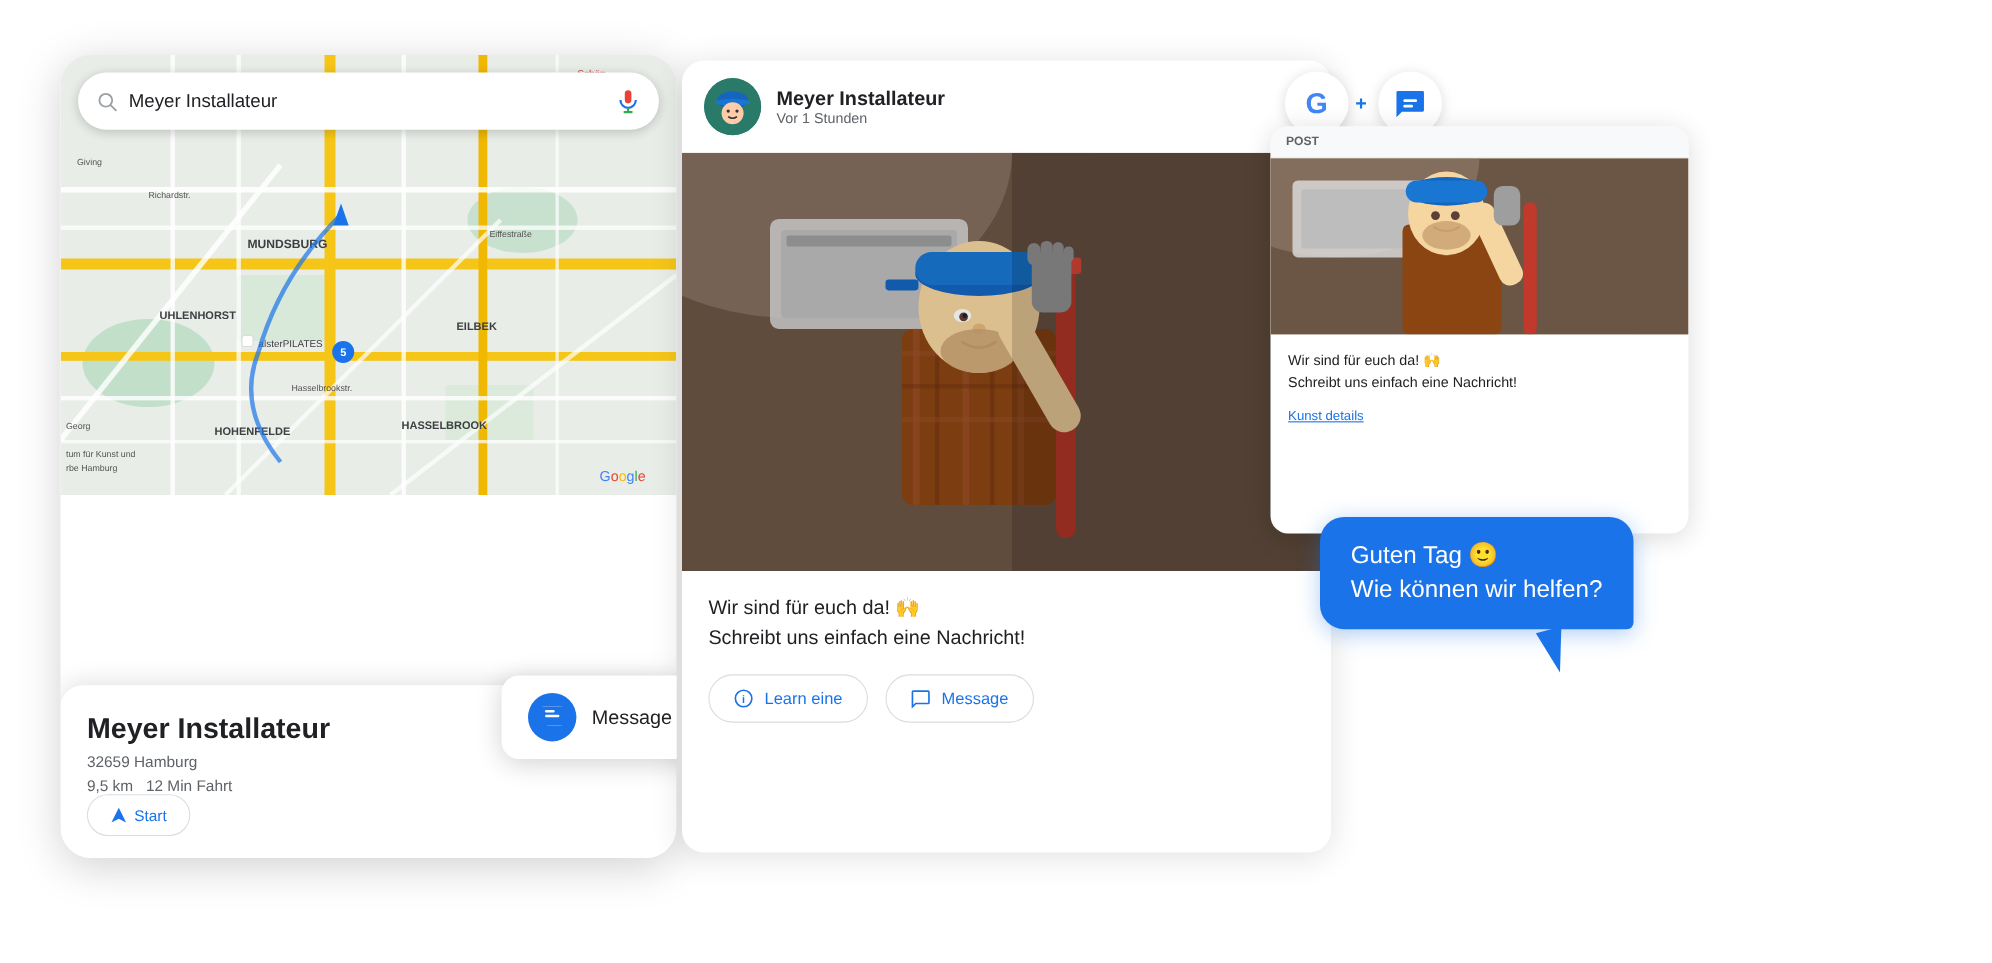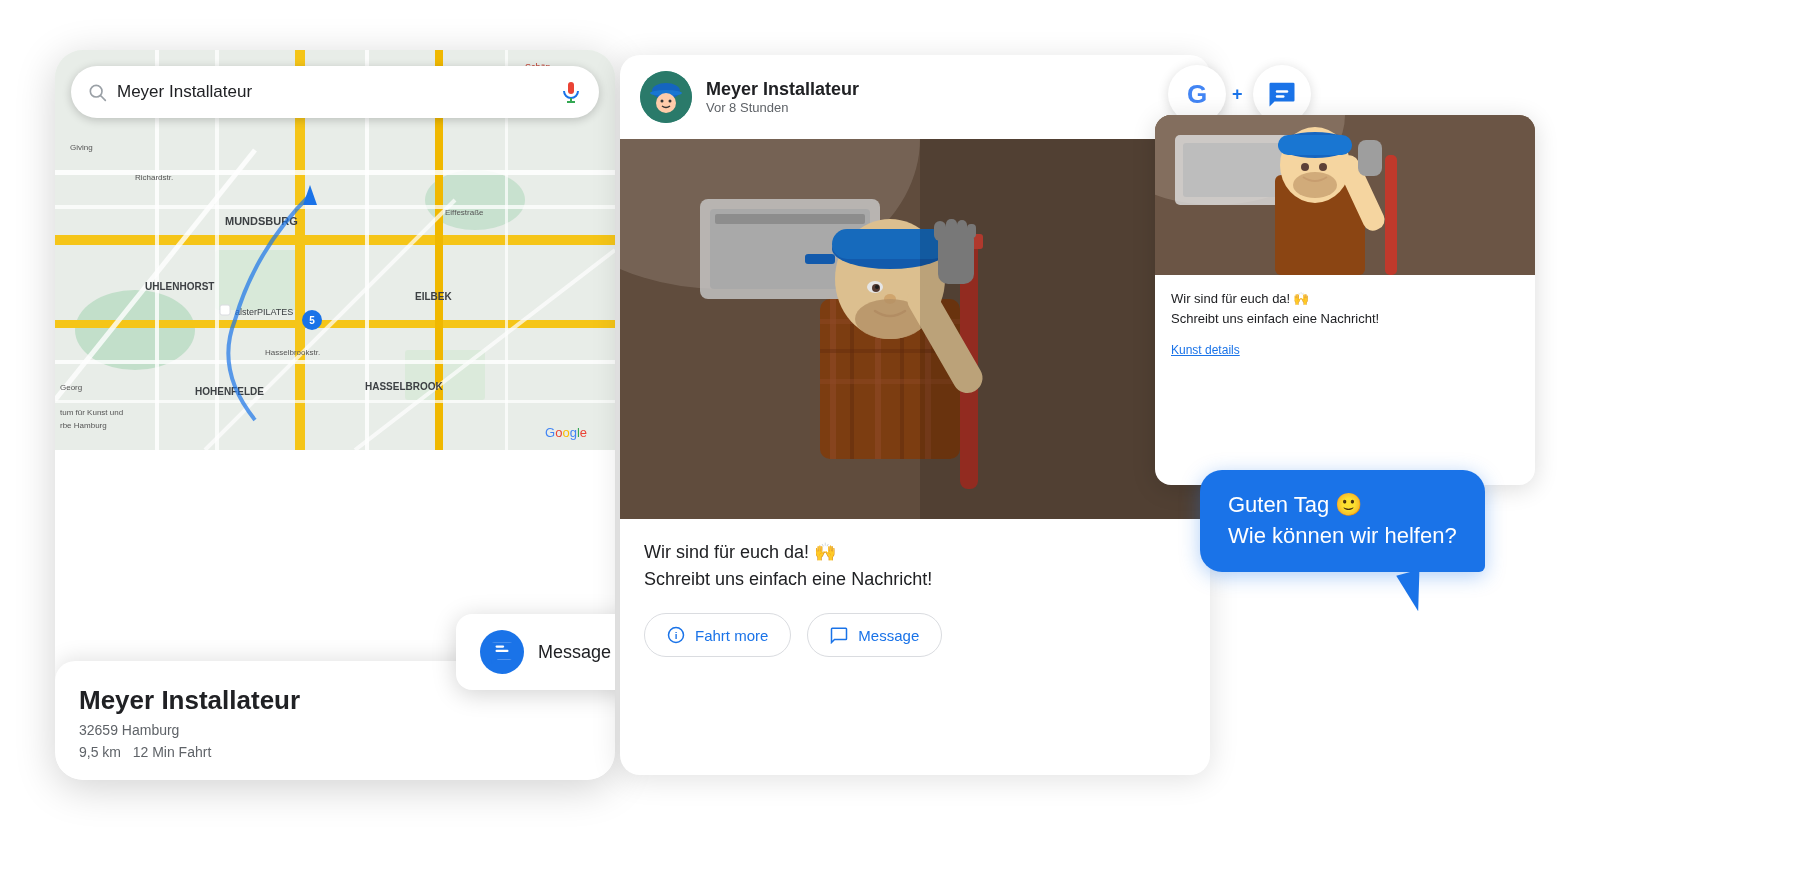--- a/index.html
+++ b/index.html
@@ -469,20 +469,28 @@
       <span class="g-blue">G</span><span class="g-red">o</span><span class="g-yellow">o</span><span class="g-blue">g</span><span class="g-green">l</span><span class="g-red">e</span>
     </div>
   </div>
 
   <div class="map-info-card">
     <h2>Meyer Installateur</h2>
     <div class="address">32659 Hamburg</div>
     <div class="distance">
       <span>9,5 km</span>&nbsp;&nbsp;&nbsp;<span>12 Min Fahrt</span>
     </div>
+    <div class="map-buttons">
+      <button class="map-btn-start">
+        <svg width="16" height="16" viewBox="0 0 24 24" fill="none">
+          <polygon points="12,2 22,22 12,17 2,22" fill="#1a73e8"></polygon>
+        </svg>
+        <span>Start</span>
+      </button>
+    </div>
   </div>
 
   <div class="message-float">
     <div class="message-float-icon">
       <svg width="26" height="26" viewBox="0 0 24 24" fill="white">
         <rect x="2" y="3" width="20" height="16" rx="3" fill="white"></rect>
         <rect x="2" y="3" width="20" height="16" rx="3" fill="none" stroke="white" stroke-width="0"></rect>
         <path d="M2 3 h20 a3 3 0 0 1 3 3 v10 a3 3 0 0 1 -3 3 h-14 l-6 4 v-4 a3 3 0 0 1 -3 -3 v-10 a3 3 0 0 1 3-3z" fill="#1a73e8"></path>
         <rect x="6" y="10" width="12" height="2" rx="1" fill="white"></rect>
         <rect x="6" y="6" width="8" height="2" rx="1" fill="white"></rect>
@@ -506,21 +514,21 @@
         <circle cx="26" cy="32" r="10" fill="#ffccaa"></circle>
 
         <circle cx="22" cy="30" r="1.5" fill="#333"></circle>
         <circle cx="30" cy="30" r="1.5" fill="#333"></circle>
 
         <path d="M22 35 Q26 38 30 35" stroke="#333" stroke-width="1.5" fill="none"></path>
       </svg>
     </div>
     <div>
       <div class="social-name">Meyer Installateur</div>
-      <div class="social-time">Vor 8 Stunden</div>
+      <div class="social-time">Vor 1 Stunden</div>
     </div>
     <div class="social-more">⋮</div>
   </div>
 
   <div class="social-image">
     
     <svg width="590" height="380" viewBox="0 0 590 380" xmlns="http://www.w3.org/2000/svg">
 
       <rect width="590" height="380" fill="#5a4030"></rect>
 
@@ -579,21 +587,21 @@
     <div class="social-text">
       Wir sind für euch da! 🙌<br>
       Schreibt uns einfach eine Nachricht!
     </div>
     <div class="social-actions">
       <button class="social-btn">
         <svg width="18" height="18" viewBox="0 0 24 24">
           <circle cx="12" cy="12" r="10" stroke="#1a73e8" stroke-width="2" fill="none"></circle>
           <text x="12" y="17" font-size="13" fill="#1a73e8" text-anchor="middle" font-weight="700">i</text>
         </svg>
-        <span>Fahrt more</span>
+        <span>Learn eine</span>
       </button>
       <button class="social-btn">
         <svg width="18" height="18" viewBox="0 0 24 24">
           <path d="M3 3h18a1 1 0 0 1 1 1v13a1 1 0 0 1-1 1H6l-4 4V4a1 1 0 0 1 1-1z" stroke="#1a73e8" stroke-width="2" fill="none"></path>
         </svg>
         <span>Message</span>
       </button>
     </div>
   </div>
 </div>
@@ -606,20 +614,21 @@
   <div class="chat-circle">
     <svg width="30" height="30" viewBox="0 0 24 24">
       <path d="M3 3h18a1 1 0 0 1 1 1v13a1 1 0 0 1-1 1H6l-4 4V4a1 1 0 0 1 1-1z" fill="#1a73e8"></path>
       <rect x="7" y="9" width="10" height="2" rx="1" fill="white"></rect>
       <rect x="7" y="13" width="7" height="2" rx="1" fill="white"></rect>
     </svg>
   </div>
 </div>
 
 <div class="business-panel">
+  <div class="business-panel-header">POST</div>
   <div class="business-post-image">
     <svg width="380" height="160" viewBox="0 0 380 160" xmlns="http://www.w3.org/2000/svg">
       <rect width="380" height="160" fill="#6b5545"></rect>
       <ellipse cx="60" cy="0" rx="130" ry="90" fill="#9b8878" opacity="0.5"></ellipse>
 
       <rect x="20" y="20" width="120" height="70" rx="5" fill="#e0e0e0" opacity="0.8"></rect>
       <rect x="28" y="28" width="104" height="54" rx="3" fill="#bdbdbd"></rect>
 
       <rect x="230" y="40" width="12" height="120" rx="5" fill="#c0392b"></rect>
 

